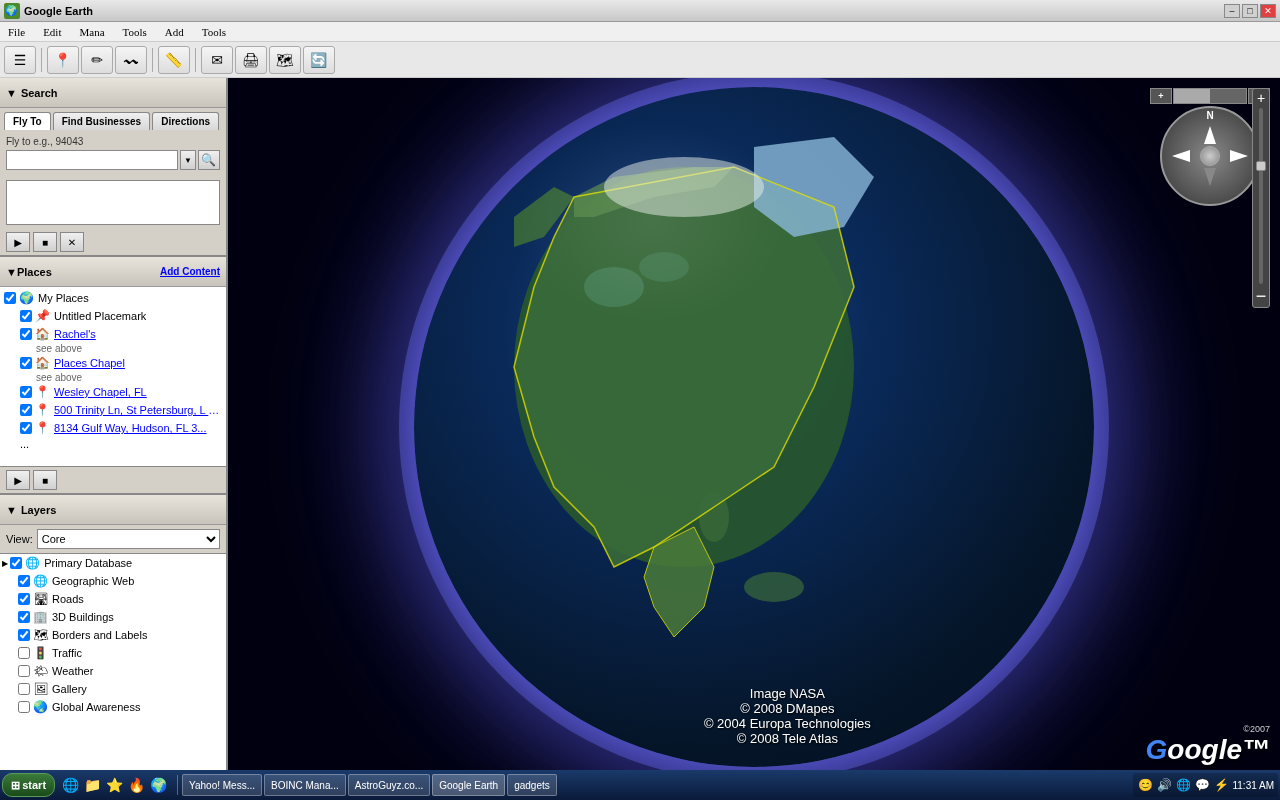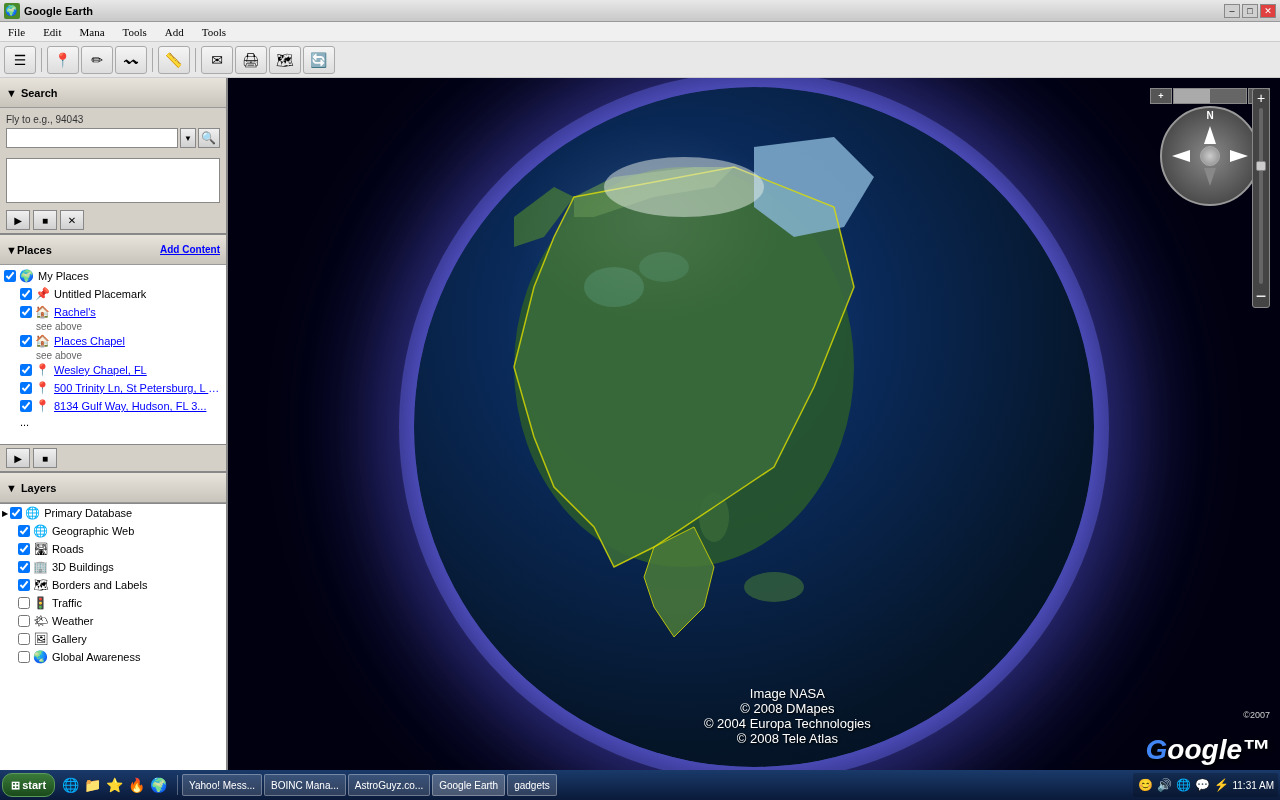--- a/index.html
+++ b/index.html
@@ -340,21 +340,21 @@
       right: 10px;
       color: white;
       font-size: 28px;
       font-style: italic;
       font-weight: bold;
       text-shadow: 2px 2px 4px rgba(0,0,0,0.8);
     }
     .google-logo span { color: #4285f4; }
     .copyright-year {
       position: absolute;
-      bottom: 56px;
+      bottom: 42px;
       right: 10px;
       color: #ccc;
       font-size: 9px;
     }
 
     
     #status-bar {
       height: 24px;
       background: #d4d0c8;
       border-top: 1px solid #888;
@@ -468,20 +468,25 @@
 
 <div id="main-layout">
 
   <div id="left-panel">
 
     <div id="search-section">
       <div class="section-header">
         <span class="arrow">▼</span>
         <span>Search</span>
       </div>
+      <div class="tab-bar">
+        <div class="tab-btn active">Fly To</div>
+        <div class="tab-btn">Find Businesses</div>
+        <div class="tab-btn">Directions</div>
+      </div>
       <div class="search-content">
         <div class="fly-to-label">Fly to e.g., 94043</div>
         <div class="fly-to-input-row">
           <input type="text" class="fly-to-input" value="" style="">
           <div class="dropdown-btn">▼</div>
           <div class="search-go-btn">🔍</div>
         </div>
       </div>
       <div class="search-results-area"></div>
       <div class="playback-controls">
@@ -543,20 +548,26 @@
       <div class="places-playback">
         <div class="ctrl-btn">▶</div>
         <div class="ctrl-btn">■</div>
       </div>
     </div>
 
     <div id="layers-section">
       <div class="section-header">
         <span class="arrow">▼</span>
         <span>Layers</span>
+      </div>
+      <div class="layers-view-row">
+        <span>View:</span>
+        <select class="view-select">
+          <option>Core</option>
+        </select>
       </div>
       <div class="layers-tree">
         <div class="tree-item">
           <span style="font-size:8px;margin-right:2px;">▶</span>
           <input type="checkbox" class="tree-checkbox" checked="" style="">
           <div class="tree-icon">🌐</div>
           <span class="tree-label">Primary Database</span>
         </div>
         <div class="tree-item" style="padding-left:18px">
           <input type="checkbox" class="tree-checkbox" checked="" style="">

